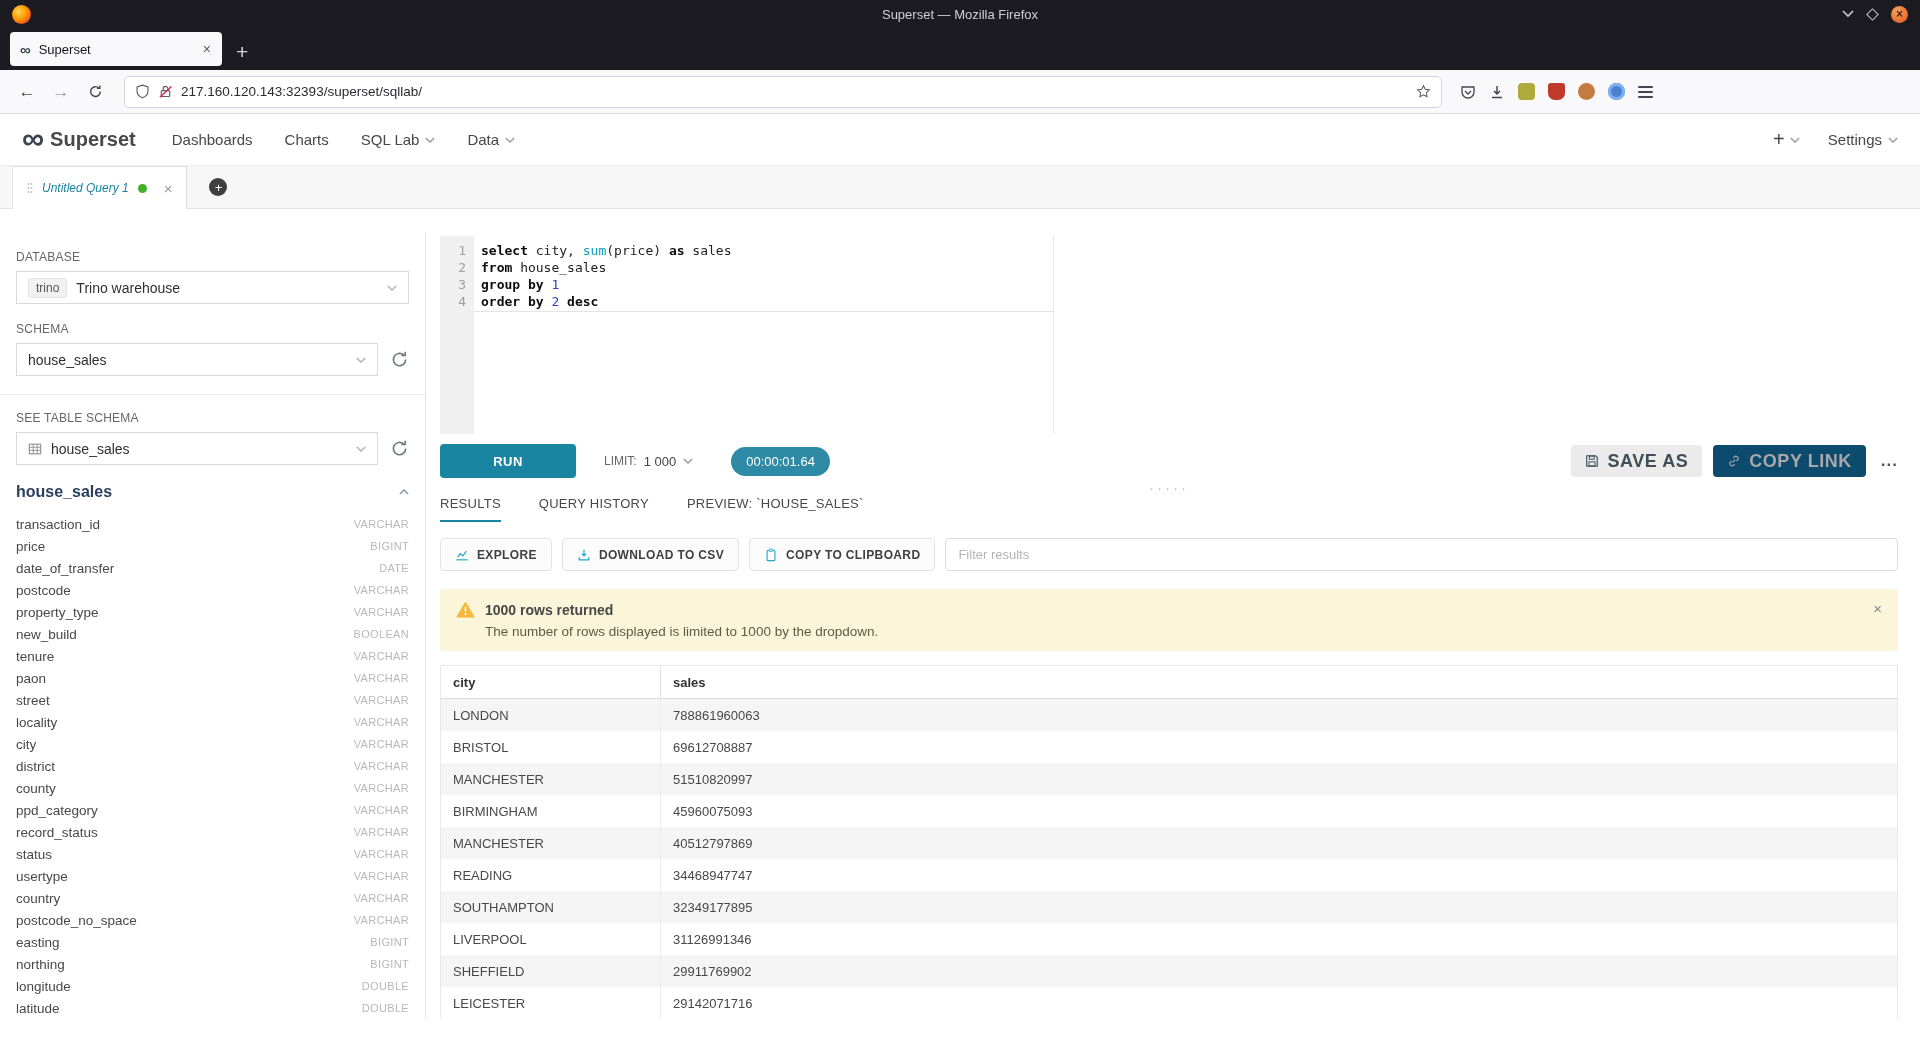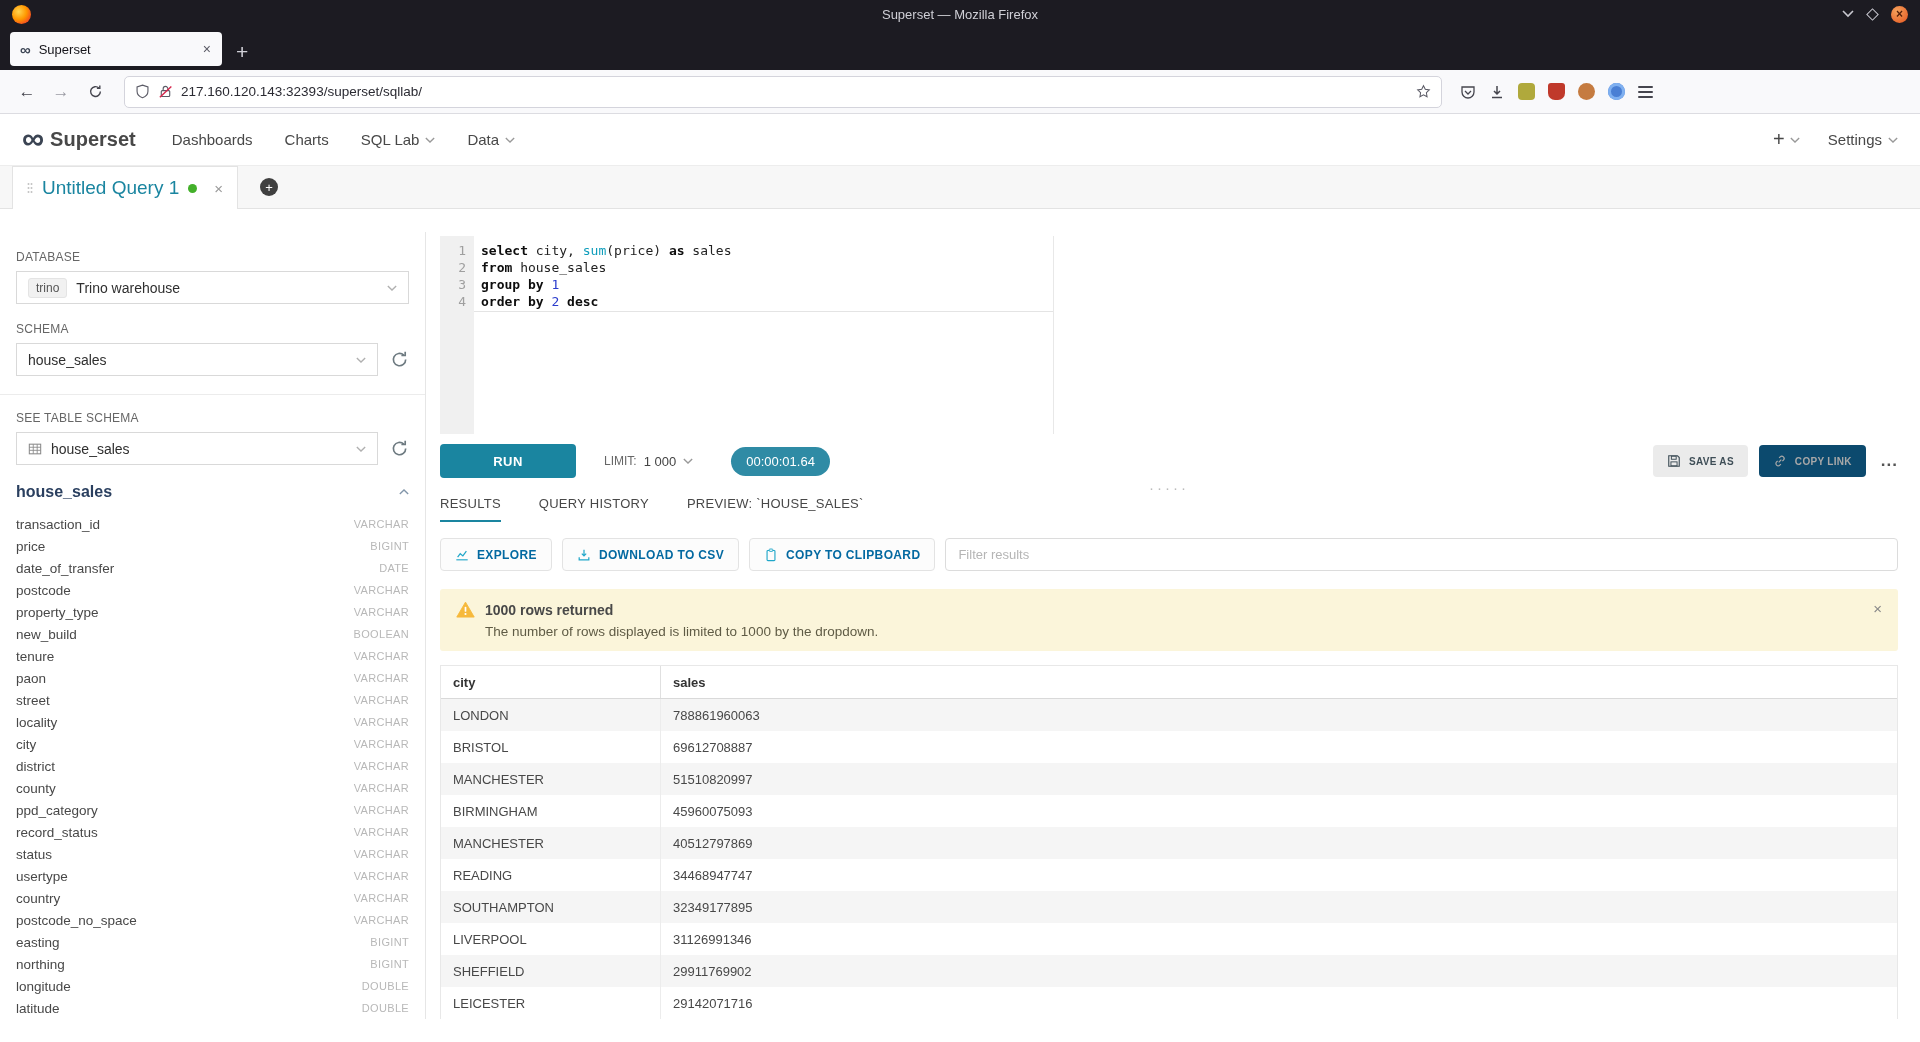--- a/index.html
+++ b/index.html
@@ -56,21 +56,21 @@
   .chev { color:#999; } .chev svg { width:10px; height:6px; }
   .nav-right { margin-left:auto; display:flex; align-items:center; gap:28px; }
   .nav-plus { font-size:20px; color:#484848; display:flex; align-items:center; gap:5px; }
   .nav-settings { font-size:15px; color:#484848; display:flex; align-items:center; gap:6px; }
 
   
   .querytabs { height:43px; background:#f7f7f7; border-bottom:1px solid #e3e3e3; display:flex; align-items:flex-end; padding-left:12px; }
   .qtab { height:43px; background:#fff; border:1px solid #e3e3e3; border-bottom:none; display:flex; align-items:center;
     padding:0 14px; gap:9px; margin-bottom:-1px; }
   .qtab-drag svg { width:6px; height:12px; }
-  .qtab-title { font-size:19px; color:#1a85a0; }
+  .qtab-title { font-size:12px; color:#1a85a0;font-style:italic; }
   .qtab-dot { width:9px; height:9px; border-radius:50%; background:#43b02a; }
   .qtab-close { color:#999; font-size:15px; margin-left:8px; }
   .add-tab { width:18px; height:18px; border-radius:50%; background:#3f3f3f; color:#fff; font-size:13px;
     display:flex; align-items:center; justify-content:center; margin:0 0 12px 22px; line-height:1; }
 
   
   .content { height:833px; display:flex;align-items:center; }
 
   .sidebar { width:426px; border-right:1px solid #e6e6e6; padding:18px 16px 0; overflow:hidden; }
   .sb-label { font-size:12px; color:#666; letter-spacing:.02em; margin-bottom:7px; }
@@ -105,37 +105,37 @@
 
   .run-row { height:34px; margin-top:10px; display:flex; align-items:center; }
   .run-btn { width:136px; height:34px; background:#1a85a0; border:none; border-radius:4px; color:#fff;
     font-size:13px; font-weight:600; letter-spacing:.04em; font-family:inherit; }
   .limit { display:flex; align-items:center; gap:7px; margin-left:28px; }
   .limit-label { font-size:12px; color:#666; }
   .limit-value { font-size:13px; color:#444; }
   .timer-pill { margin-left:38px; background:#2f8ba5; color:#fff; font-size:13px; border-radius:16px; padding:7px 15px; }
   .run-right { margin-left:auto; display:flex; align-items:center; gap:11px; }
   .btn-gray { height:32px; border:none; border-radius:4px; display:flex; align-items:center; gap:8px;
-    padding:0 14px; font-size:10px; font-weight:600; letter-spacing:.03em; font-family:inherit; }
+    padding:0 14px; font-size:18px; font-weight:600; letter-spacing:.03em; font-family:inherit; }
   .save-as { background:#ebebeb; color:#3f4e57; }
   .copy-link { background:#0c4a6e; color:#a8a8a8; }
   .btn-gray svg { width:14px; height:14px; }
   .more-dots { font-size:17px; font-weight:bold; color:#555; letter-spacing:1px; margin-left:4px; line-height:0.4; }
 
   .splitter { height:18px; display:flex; align-items:center; justify-content:center; color:#bbb;
     font-size:15px; letter-spacing:3px; line-height:1; }
 
   .south-tabs { display:flex; gap:38px; }
   .s-tab { font-size:13px; color:#484848; letter-spacing:.02em; padding-bottom:9px; border-bottom:2px solid transparent; }
   .s-tab.active { border-bottom-color:#1a85a0; }
 
   .actions-row { margin-top:16px; display:flex; align-items:center; gap:10px; }
   .act-btn { height:33px; background:#fcfcfc; border:1px solid #e3e3e3; border-radius:4px;
     display:flex; align-items:center; gap:8px; padding:0 14px; font-size:12px; font-weight:600;
-    letter-spacing:.03em; color:#0369a1; font-family:inherit; }
+    letter-spacing:.03em; color:#404040; font-family:inherit; }
   .act-btn svg { width:14px; height:14px; color:#20a7c9; }
   .filter-input { flex:1; height:33px; border:1px solid #dcdcdc; border-radius:4px; padding:0 12px;
     font-size:13px; color:#444; font-family:inherit; outline:none; }
   .filter-input::placeholder { color:#b5b5b5; }
 
   .alert { margin-top:18px; background:#fbf5da; border-radius:3px; padding:12px 16px; position:relative; }
   .alert-head { display:flex; align-items:center; gap:10px; }
   .alert-head svg { width:19px; height:17px; }
   .alert-title { font-size:14px; font-weight:bold; color:#484848; }
   .alert-msg { font-size:13.5px; color:#5f5b45; margin:6px 0 0 29px; }

